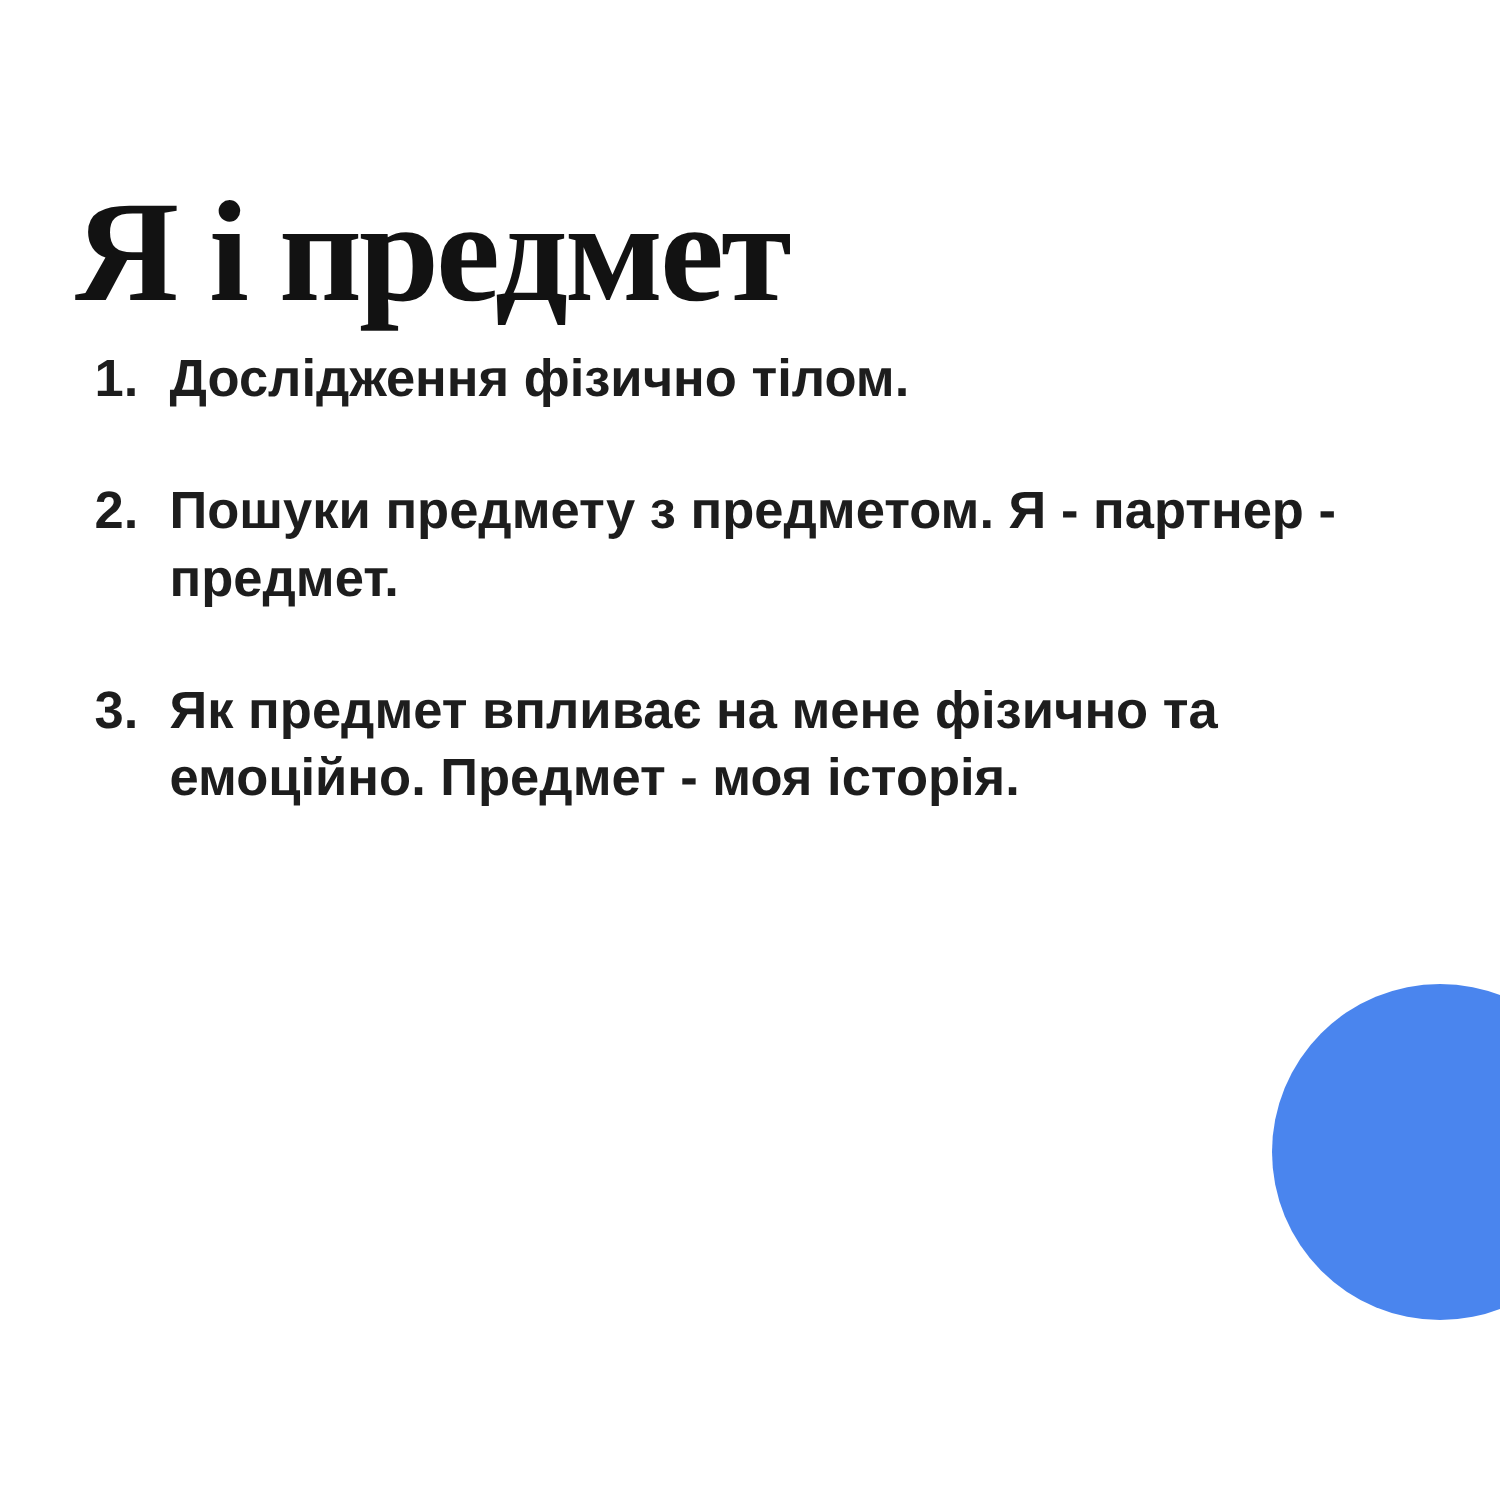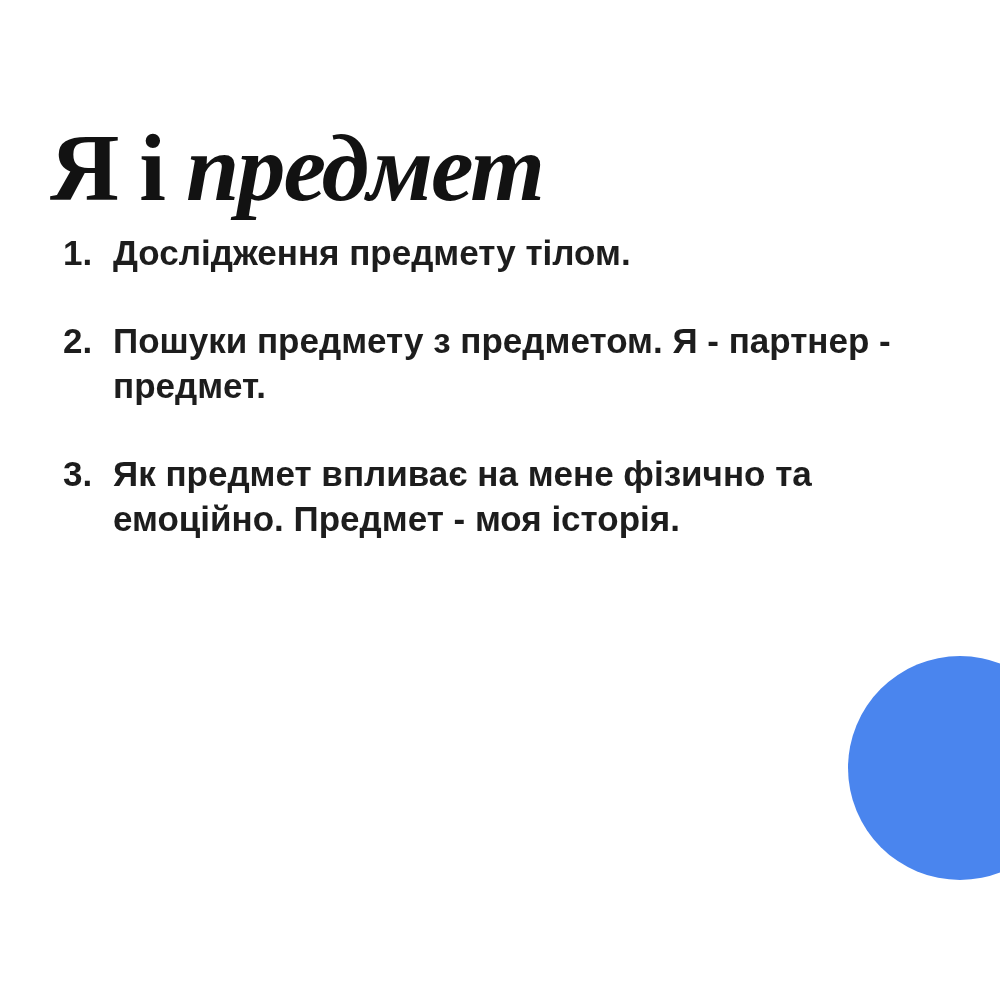--- a/index.html
+++ b/index.html
@@ -19,21 +19,20 @@
     left: 50px;
     top: 52px;
     font-family: "Liberation Serif", "DejaVu Serif", serif;
     font-size: 96px;
     line-height: 104px;
     color: #121212;
     letter-spacing: -2px;
     white-space: nowrap;
   }
   .title .title-italic {
-    font-style: italic;
   }
   .list {
     position: absolute;
     left: 63px;
     top: 230px;
     width: 860px;
     font-family: "Liberation Sans", "DejaVu Sans", sans-serif;
     font-weight: 600;
     font-size: 35px;
     line-height: 45px;
@@ -69,21 +68,21 @@
 <body>
 
 <div class="slide" style="background: rgb(255, 255, 255);">
 
   <h1 class="title"><span>Я і </span><span class="title-italic">предмет</span></h1>
 
   <div class="list">
 
     <div class="list-item">
       <span class="item-number">1.</span>
-      <span class="item-text">Дослідження предмету тілом.</span>
+      <span class="item-text">Дослідження фізично тілом.</span>
     </div>
 
     <div class="list-item">
       <span class="item-number">2.</span>
       <span class="item-text">Пошуки предмету з предметом. Я - партнер - предмет.</span>
     </div>
 
     <div class="list-item">
       <span class="item-number">3.</span>
       <span class="item-text">Як предмет впливає на мене фізично та емоційно. Предмет - моя історія.</span>

